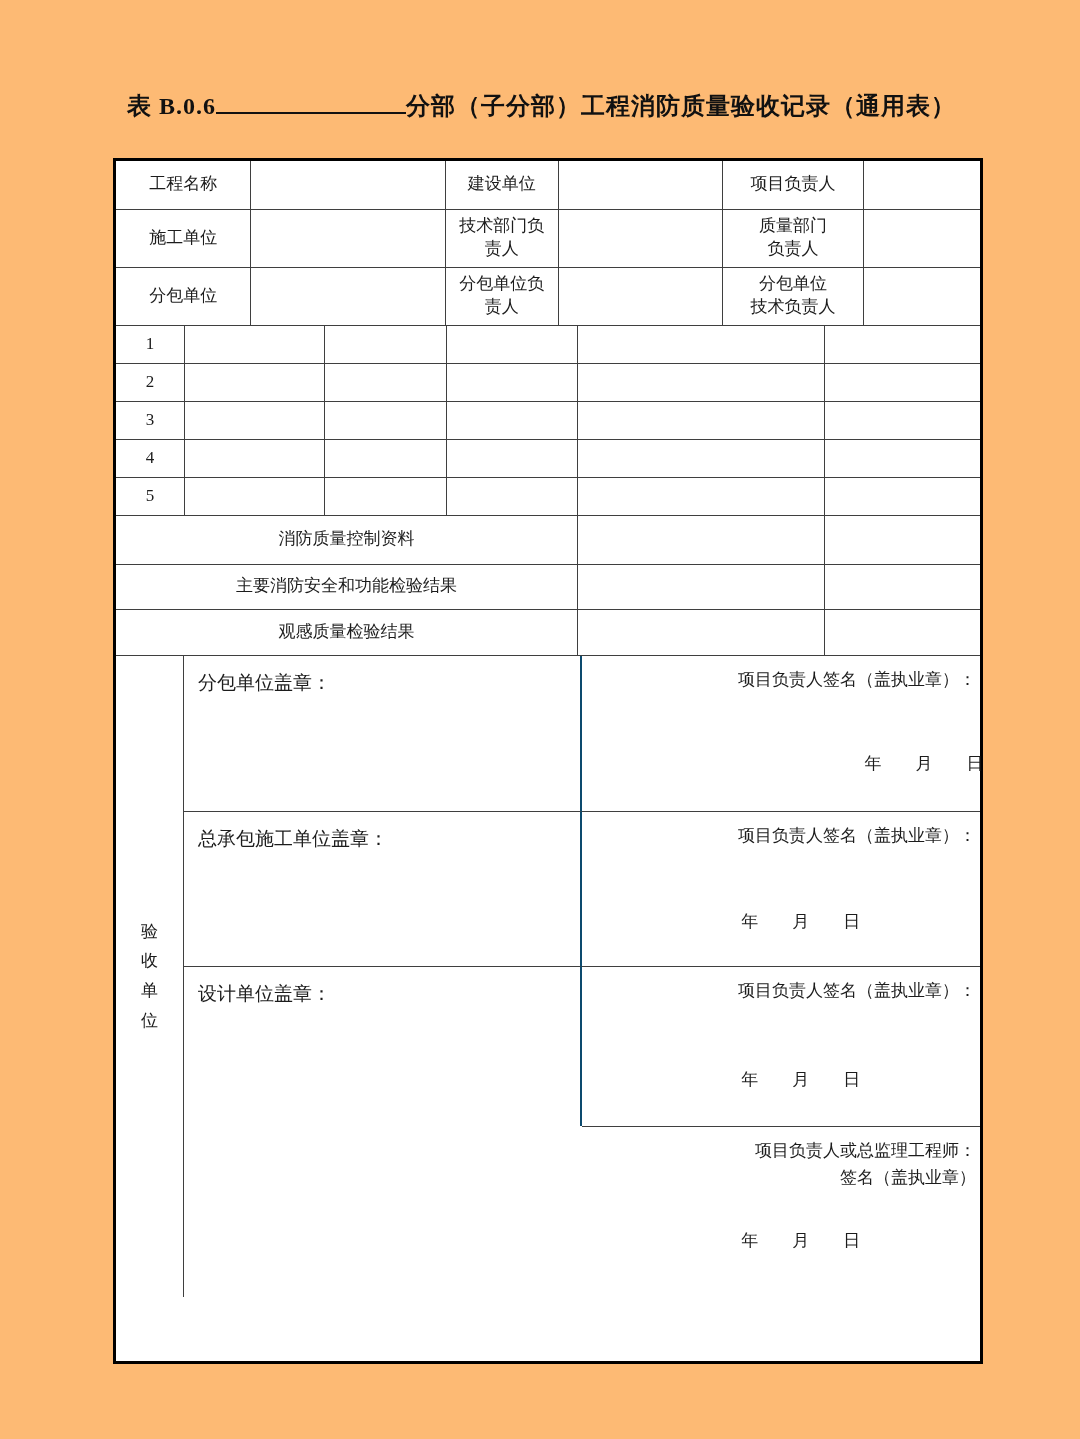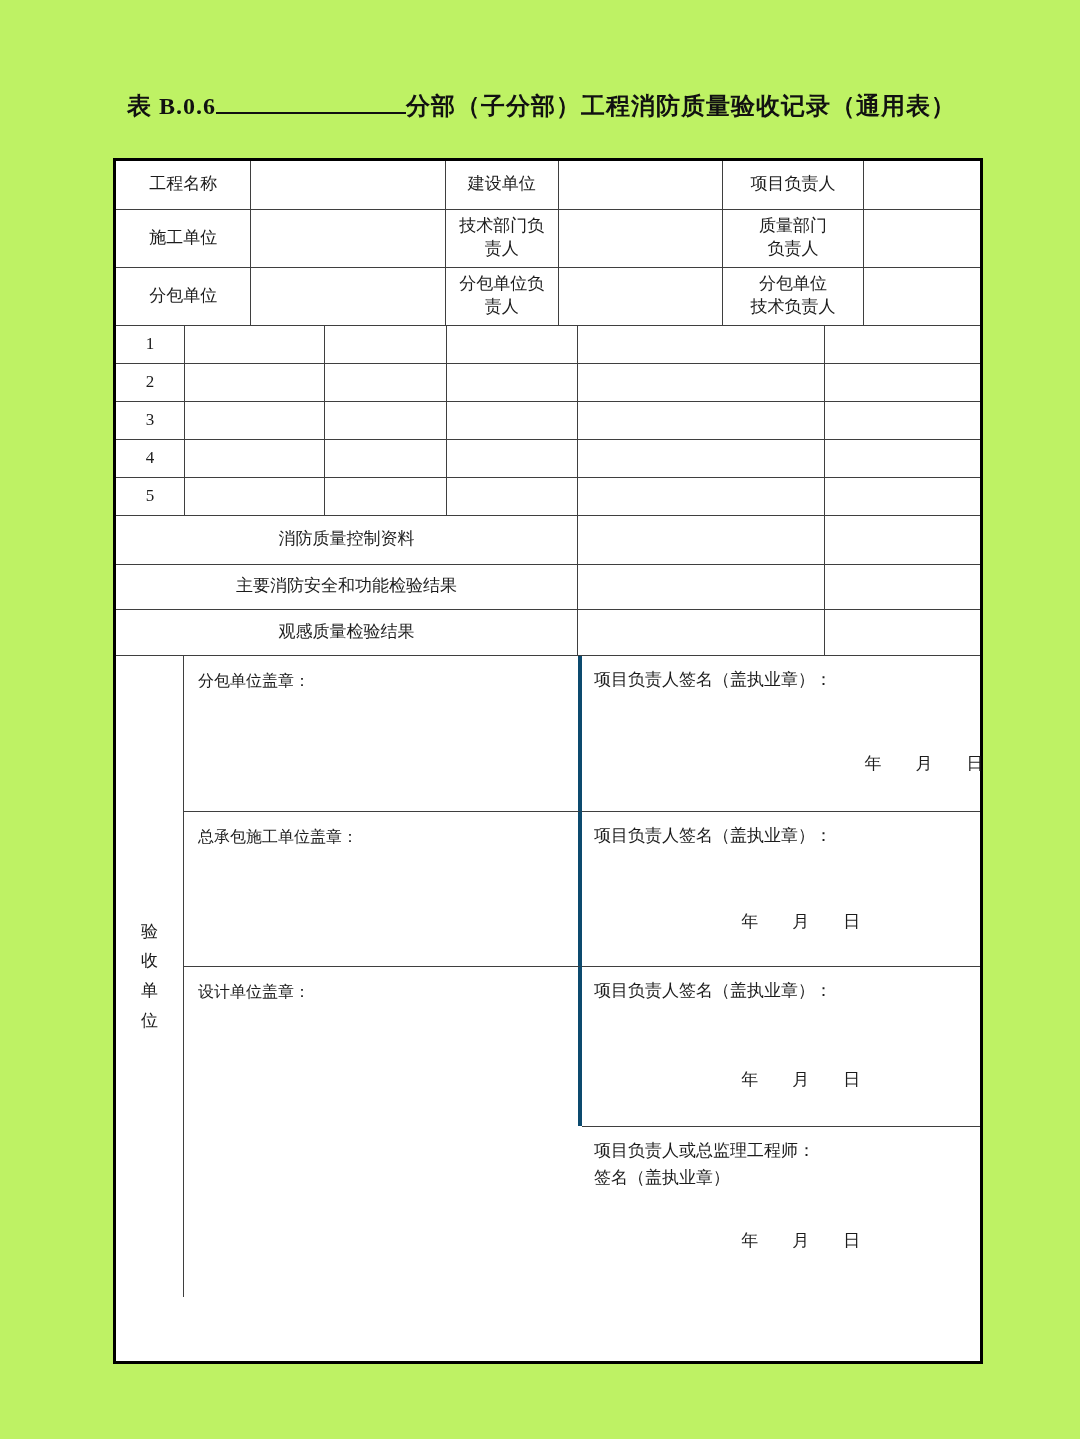--- a/index.html
+++ b/index.html
@@ -1,17 +1,17 @@
 <!DOCTYPE html>
 <html><head>
 <meta charset="utf-8">
 <style>
   * { margin:0; padding:0; box-sizing:border-box; }
   body { background:#ffffff; font-family:"Liberation Sans","DejaVu Sans",sans-serif; }
-  .page { position:relative; width:1080px; height:1439px; background:#bef264; overflow:hidden; }
+  .page { position:relative; width:1080px; height:1439px; background:#fdba74; overflow:hidden; }
 
   
   .title-row { position:absolute; left:127px; top:90px; font-size:24px; font-weight:bold; color:#111; white-space:nowrap; }
   .title-code { font-family:"Liberation Serif","DejaVu Serif",serif; font-weight:bold; letter-spacing:1px; }
   .title-blank { display:inline-block; width:190px; border-bottom:2px solid #111; }
   .title-main { font-weight:bold; letter-spacing:1px; }
 
   
   .form { position:absolute; left:113px; top:158px; width:870px; height:1206px; border:3px solid #000; background:#fff; }
 
@@ -22,23 +22,23 @@
   td:last-child  { border-right:none; }
   table tr:first-child td { border-top:none; }
 
   .num-cell { font-family:"Liberation Serif","DejaVu Serif",serif; font-size:17px; }
 
   
   .sig { display:grid; grid-template-columns:68px 398px 1fr; grid-template-rows:155px 155px 160px 1fr; height:641px; }
   .sig-side { grid-column:1; grid-row:1 / 5; border-right:1px solid #3f3f3f;
               display:flex; align-items:center; justify-content:center;
               font-size:17px; color:#1c1c1c; white-space:pre-line; line-height:1.75; }
-  .sig-l { grid-column:2; border-right:4px solid #0c4a6e; position:relative;
-           text-align:left; padding:12px 4px 0 14px; font-size:16px; color:#1c1c1c; }
-  .sig-r { grid-column:3; position:relative; text-align:left;
+  .sig-l { grid-column:2; border-right:2px solid #0c4a6e; position:relative;
+           text-align:left; padding:12px 4px 0 14px; font-size:19px; color:#1c1c1c; }
+  .sig-r { grid-column:3; position:relative; text-align:right;
            padding:10px 4px 0 12px; font-size:17px; color:#1c1c1c; }
   .row1 { grid-row:1; } .row2 { grid-row:2; } .row3 { grid-row:3; } .row4 { grid-row:4; }
   .row2.sig-l, .row2.sig-r, .row3.sig-l, .row3.sig-r, .row4.sig-l, .row4.sig-r { border-top:1px solid #3f3f3f; }
   .sign-label { display:inline-block; white-space:pre-line; line-height:1.6; }
   .date-line { position:absolute; font-size:17px; color:#1c1c1c; white-space:pre; }
   .row1 .date-line { top:62%; left:71%; }
   .row2 .date-line, .row3 .date-line { top:64%; left:40%; }
   .row4 .date-line { top:60%; left:40%; }
 </style>
 </head>

